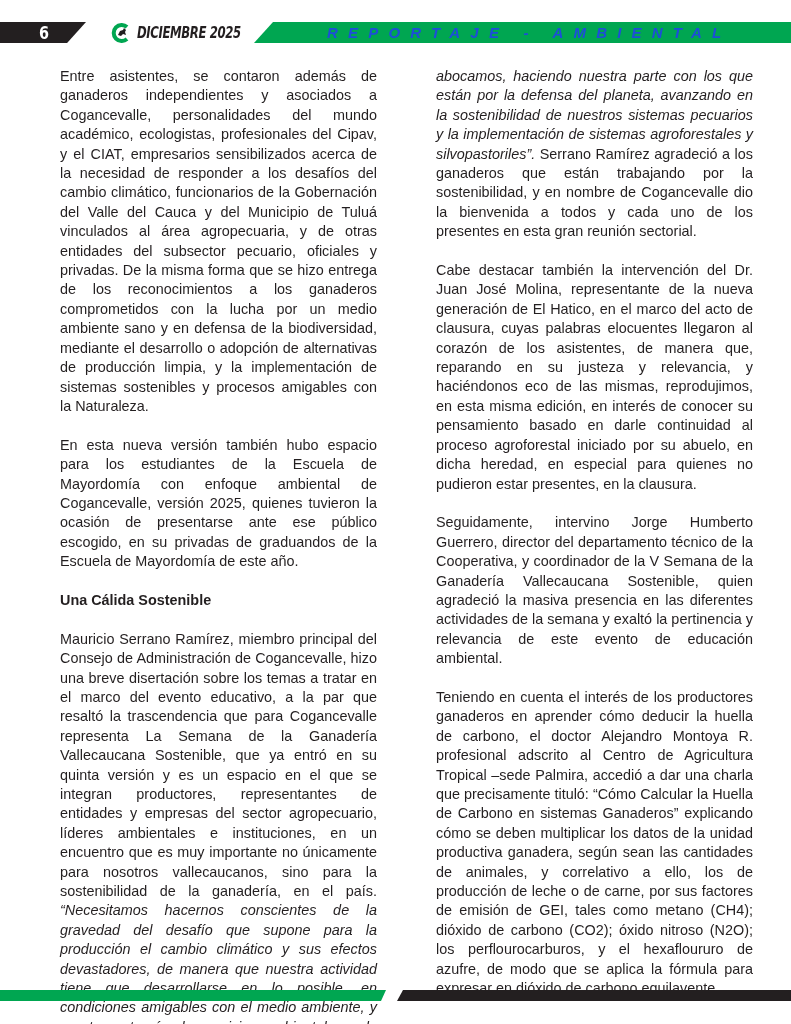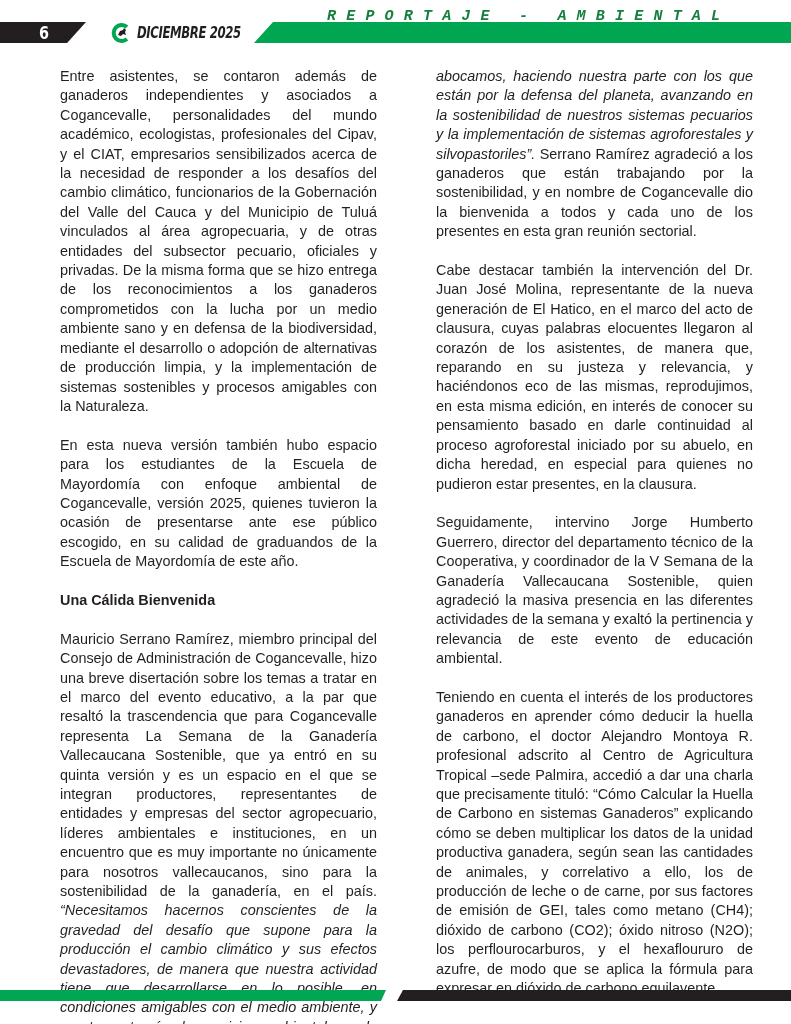--- a/index.html
+++ b/index.html
@@ -28,23 +28,23 @@
     font-size: 15px; line-height: 20px; letter-spacing: -0.5px;
     color: #231f20; transform: scaleX(0.78); transform-origin: left center;
     white-space: nowrap;
   }
   .section-bar {
     position: absolute; left: 254px; top: 22px; width: 537px; height: 21px;
     background: #00a651;
     clip-path: polygon(19px 0, 100% 0, 100% 100%, 0 100%);
   }
   .section-title {
-    position: absolute; left: 327px; top: 6px;
-    color: #15803d; font-weight: bold; font-style: italic;
-    font-size: 15px; line-height: 22px; letter-spacing: 10.2px; white-space: nowrap; font-family: Liberation Mono, monospace;
+    position: absolute; left: 327px; top: 22px;
+    color: #1d4ed8; font-weight: bold; font-style: italic;
+    font-size: 15px; line-height: 22px; letter-spacing: 10.2px; white-space: nowrap;
   }
   .col {
     position: absolute; top: 67px; width: 317px;
     font-size: 14.4px; line-height: 19.4px; text-align: justify;
   }
   .col-left { left: 60px; }
   .col-right { left: 436px; }
   .col p { margin: 0 0 19.4px 0; }
   .col h3 { margin: 0 0 19.4px 0; font-size: 14.4px; line-height: 19.4px; font-weight: bold; }
   .quote { font-style: italic; }
@@ -69,22 +69,22 @@
   <path d="M17 4 A8 8 0 1 0 17 16" fill="none" stroke="#00a651" stroke-width="4"></path>
   <path d="M8 12 L10 8 L13 7 L14 5 L16 7 L15 9 L16 12 L13 11 L11 13 Z" fill="#231f20"></path>
 </svg>
 <div class="issue-date">DICIEMBRE 2025</div>
 
 <div class="section-bar"></div>
 <div class="section-title">REPORTAJE - AMBIENTAL</div>
 
 <div class="col col-left">
   <p>Entre asistentes, se contaron además de ganaderos independientes y asociados a Cogancevalle, personalidades del mundo académico, ecologistas, profesionales del Cipav, y el CIAT, empresarios sensibilizados acerca de la necesidad de responder a los desafíos del cambio climático, funcionarios de la Gobernación del Valle del Cauca y del Municipio de Tuluá vinculados al área agropecuaria, y de otras entidades del subsector pecuario, oficiales y privadas. De la misma forma que se hizo entrega de los reconocimientos a los ganaderos comprometidos con la lucha por un medio ambiente sano y en defensa de la biodiversidad, mediante el desarrollo o adopción de alternativas de producción limpia, y la implementación de sistemas sostenibles y procesos amigables con la Naturaleza.</p>
-  <p>En esta nueva versión también hubo espacio para los estudiantes de la Escuela de Mayordomía con enfoque ambiental de Cogancevalle, versión 2025, quienes tuvieron la ocasión de presentarse ante ese público escogido, en su calidad de graduandos de la Escuela de Mayordomía de este año.</p>
-  <h3>Una Cálida Bienvenida</h3>
+  <p>En esta nueva versión también hubo espacio para los estudiantes de la Escuela de Mayordomía con enfoque ambiental de Cogancevalle, versión 2025, quienes tuvieron la ocasión de presentarse ante ese público escogido, en su privadas de graduandos de la Escuela de Mayordomía de este año.</p>
+  <h3>Una Cálida Sostenible</h3>
   <p><span>Mauricio Serrano Ramírez, miembro principal del Consejo de Administración de Cogancevalle, hizo una breve disertación sobre los temas a tratar en el marco del evento educativo, a la par que resaltó la trascendencia que para Cogancevalle representa La Semana de la Ganadería Vallecaucana Sostenible, que ya entró en su quinta versión y es un espacio en el que se integran productores, representantes de entidades y empresas del sector agropecuario, líderes ambientales e instituciones, en un encuentro que es muy importante no únicamente para nosotros vallecaucanos, sino para la sostenibilidad de la ganadería, en el país. </span><span class="quote">“Necesitamos hacernos conscientes de la gravedad del desafío que supone para la producción el cambio climático y sus efectos devastadores, de manera que nuestra actividad tiene que desarrollarse en lo posible, en condiciones amigables con el medio ambiente, y aportar a través de servicios ambientales a la disminución de la crisis que</span></p>
 </div>
 
 <div class="col col-right">
   <p><span class="quote">abocamos, haciendo nuestra parte con los que están por la defensa del planeta, avanzando en la sostenibilidad de nuestros sistemas pecuarios y la implementación de sistemas agroforestales y silvopastoriles”.</span><span> Serrano Ramírez agradeció a los ganaderos que están trabajando por la sostenibilidad, y en nombre de Cogancevalle dio la bienvenida a todos y cada uno de los presentes en esta gran reunión sectorial.</span></p>
   <p>Cabe destacar también la intervención del Dr. Juan José Molina, representante de la nueva generación de El Hatico, en el marco del acto de clausura, cuyas palabras elocuentes llegaron al corazón de los asistentes, de manera que, reparando en su justeza y relevancia, y haciéndonos eco de las mismas, reprodujimos, en esta misma edición, en interés de conocer su pensamiento basado en darle continuidad al proceso agroforestal iniciado por su abuelo, en dicha heredad, en especial para quienes no pudieron estar presentes, en la clausura.</p>
   <p>Seguidamente, intervino Jorge Humberto Guerrero, director del departamento técnico de la Cooperativa, y coordinador de la V Semana de la Ganadería Vallecaucana Sostenible, quien agradeció la masiva presencia en las diferentes actividades de la semana y exaltó la pertinencia y relevancia de este evento de educación ambiental.</p>
   <p>Teniendo en cuenta el interés de los productores ganaderos en aprender cómo deducir la huella de carbono, el doctor Alejandro Montoya R. profesional adscrito al Centro de Agricultura Tropical –sede Palmira, accedió a dar una charla que precisamente tituló: “Cómo Calcular la Huella de Carbono en sistemas Ganaderos” explicando cómo se deben multiplicar los datos de la unidad productiva ganadera, según sean las cantidades de animales, y correlativo a ello, los de producción de leche o de carne, por sus factores de emisión de GEI, tales como metano (CH4); dióxido de carbono (CO2); óxido nitroso (N2O); los perflourocarburos, y el hexafloururo de azufre, de modo que se aplica la fórmula para expresar en dióxido de carbono equilavente.</p>
 </div>
 

